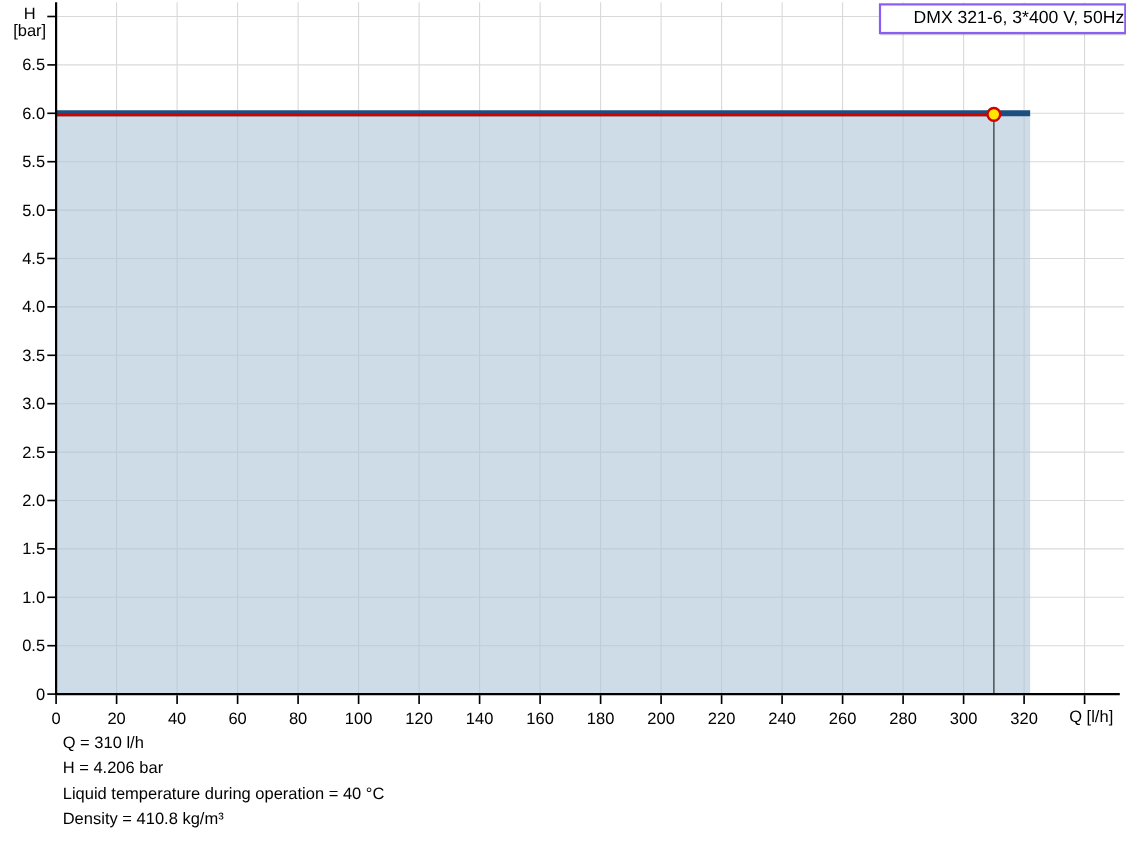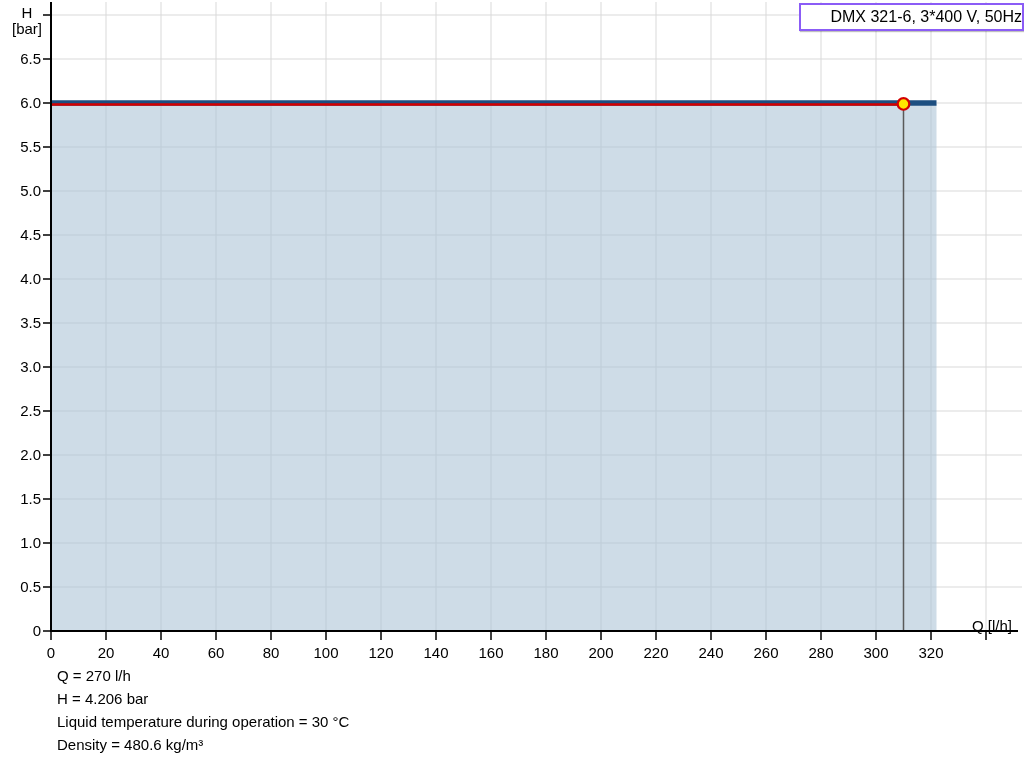--- a/index.html
+++ b/index.html
@@ -33,21 +33,21 @@
     left: 6px;
     top: 5px;
     width: 42px;
     text-align: center;
     font-size: 15px;
     line-height: 16px;
   }
   .x-axis-title {
     position: absolute;
     left: 972px;
-    top: 617px;
+    top: 643px;
     font-size: 15px;
     white-space: nowrap;
   }
   .info-block {
     position: absolute;
     left: 57px;
     top: 664px;
     font-size: 15px;
     line-height: 23px;
     white-space: nowrap;
@@ -178,19 +178,19 @@
     <div>[bar]</div>
   </div>
 
   <div class="title-box">
     <span>DMX 321-6, 3*400 V, 50Hz</span>
   </div>
 
   <div class="x-axis-title">Q [l/h]</div>
 
   <div class="info-block">
-    <div>Q = 270 l/h</div>
+    <div>Q = 310 l/h</div>
     <div>H = 4.206 bar</div>
-    <div>Liquid temperature during operation = 30 °C</div>
-    <div>Density = 480.6 kg/m³</div>
+    <div>Liquid temperature during operation = 40 °C</div>
+    <div>Density = 410.8 kg/m³</div>
   </div>
 
 </div>
 
 </body></html>

